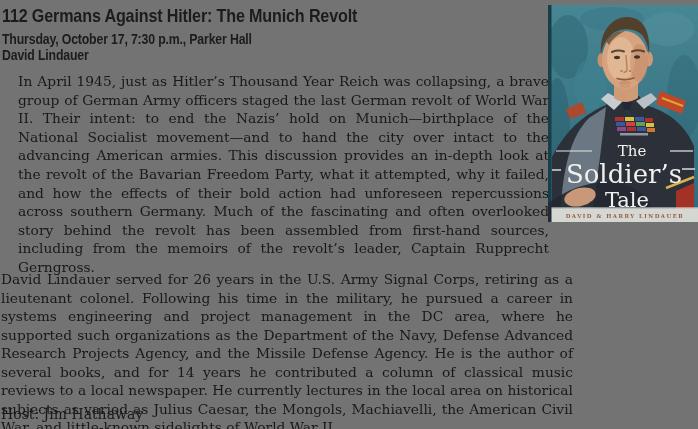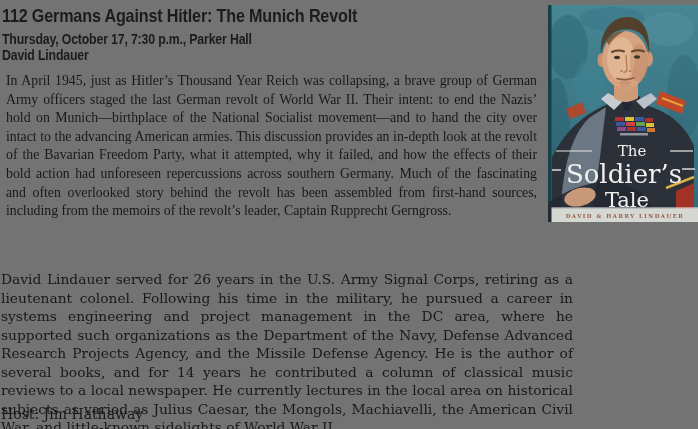--- a/index.html
+++ b/index.html
@@ -30,24 +30,23 @@
   }
   .speaker {
     position: absolute; top: 47px; left: 2px;
     font-family: "Liberation Sans", sans-serif;
     font-weight: bold; font-size: 14.5px;
     letter-spacing: -0.2px; white-space: nowrap;
     transform: scaleX(0.85); transform-origin: 0 0;
     color: #1c1c1e;
   }
   .para1 {
-    position: absolute; top: 72px; left: 6px; width: 531px;
+    position: absolute; top: 72px; left: 18px; width: 531px;
     font-size: 13.8px; line-height: 18.6px;
     text-align: justify;
-    font-family: Liberation Serif, serif;
   }
   .para2 {
     position: absolute; top: 270px; left: 1px; width: 572px;
     font-size: 13.8px; line-height: 18.5px;
     text-align: justify;
   }
   .host {
     position: absolute; top: 406px; left: 1px;
     font-size: 14px;
   }

